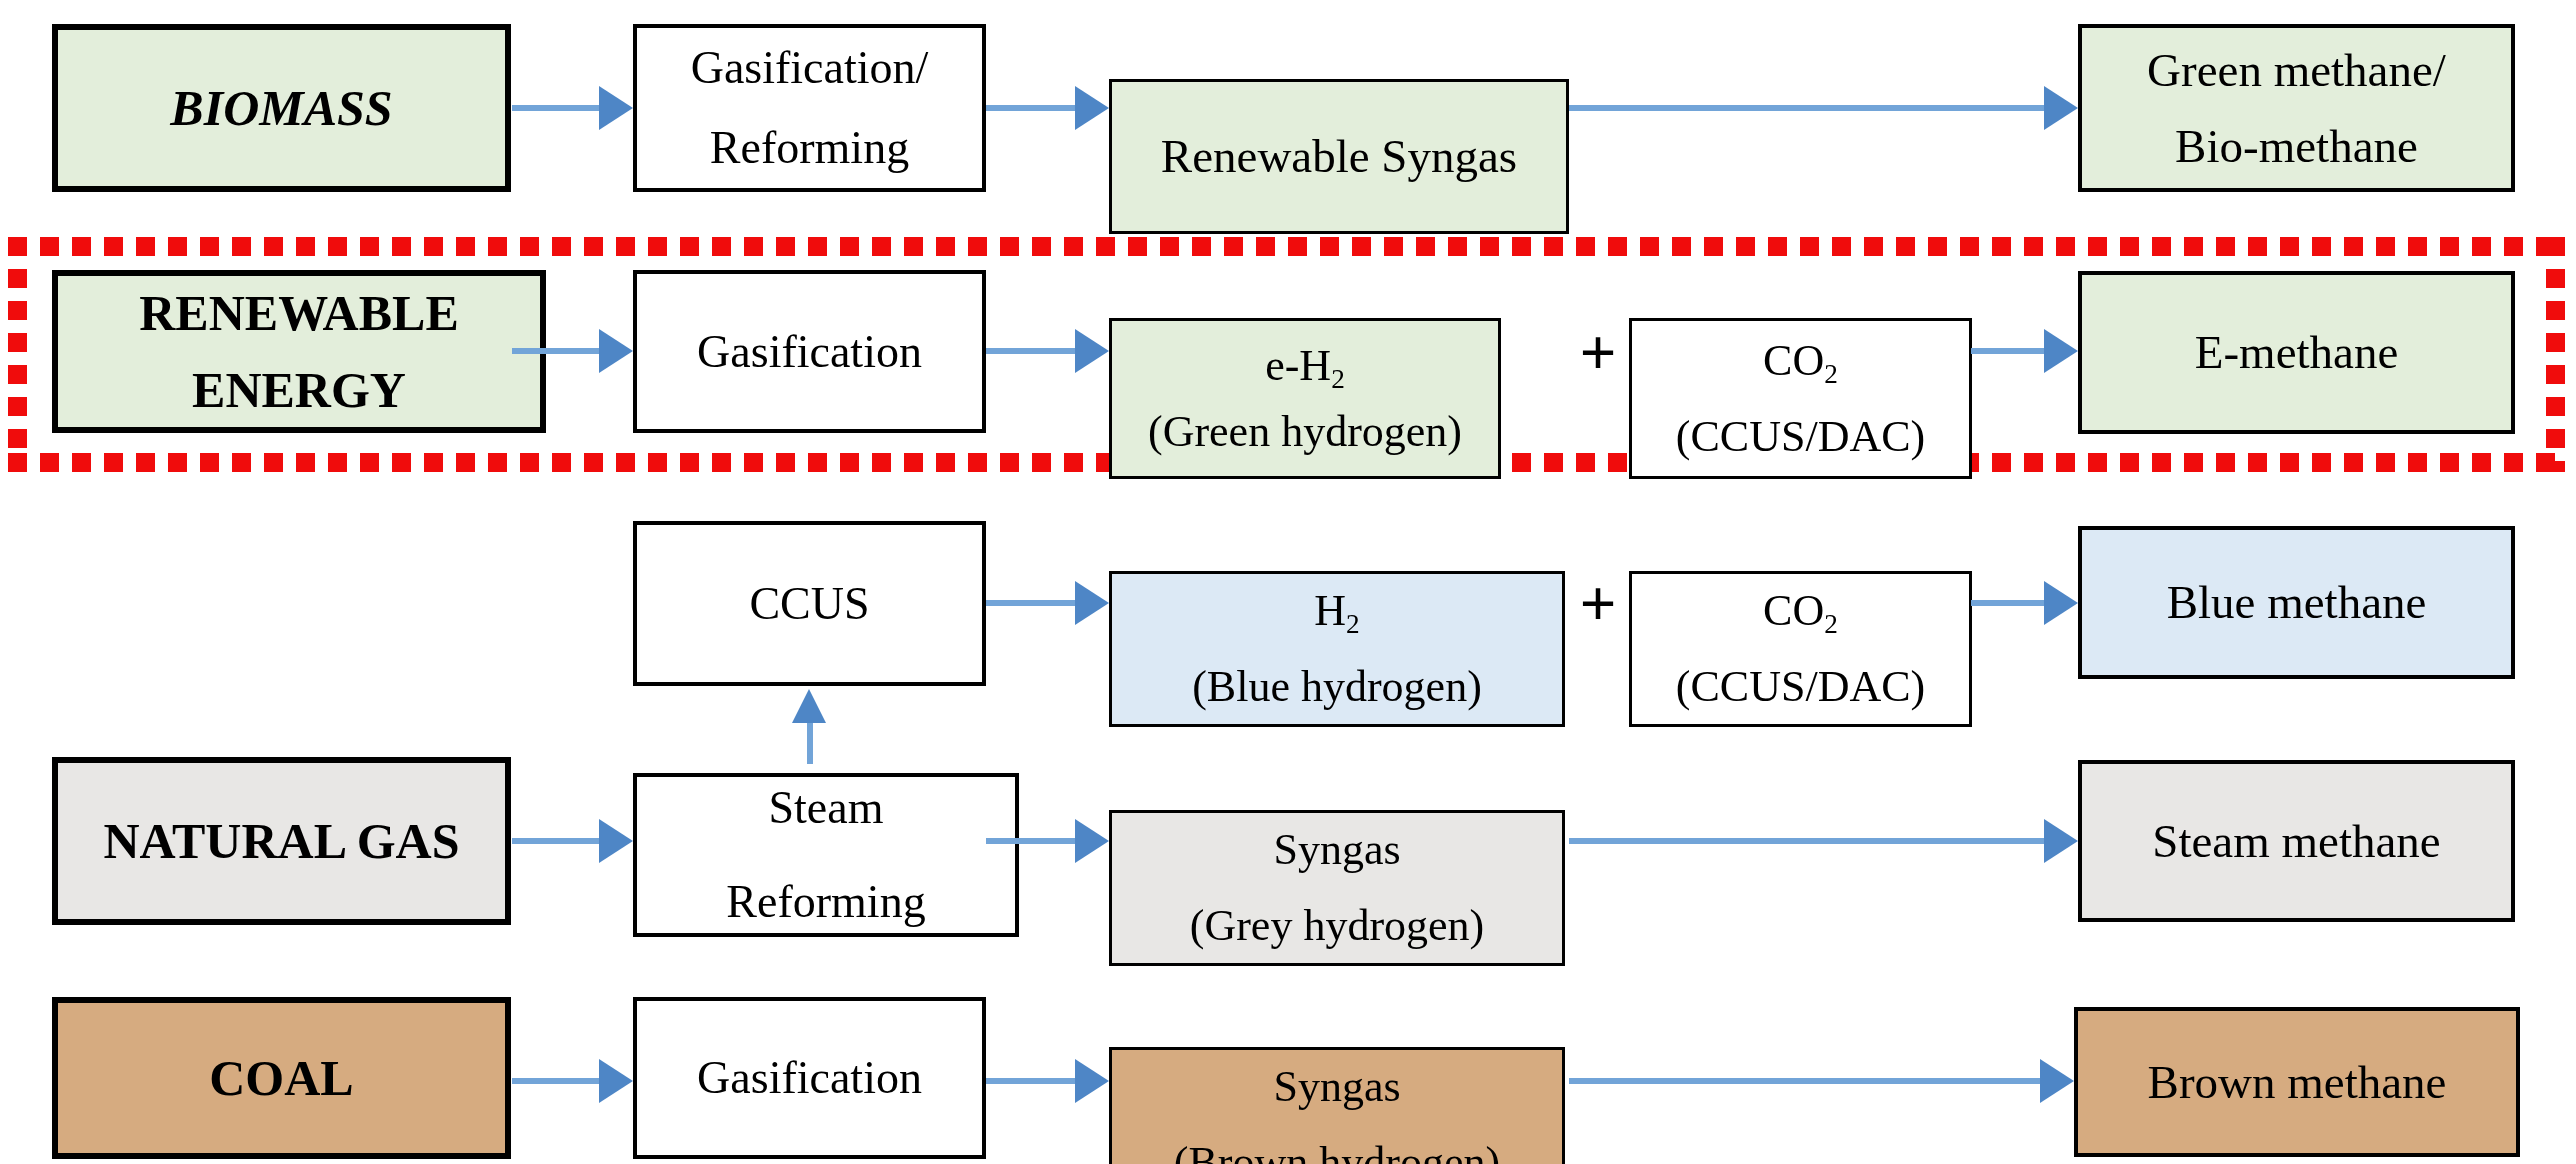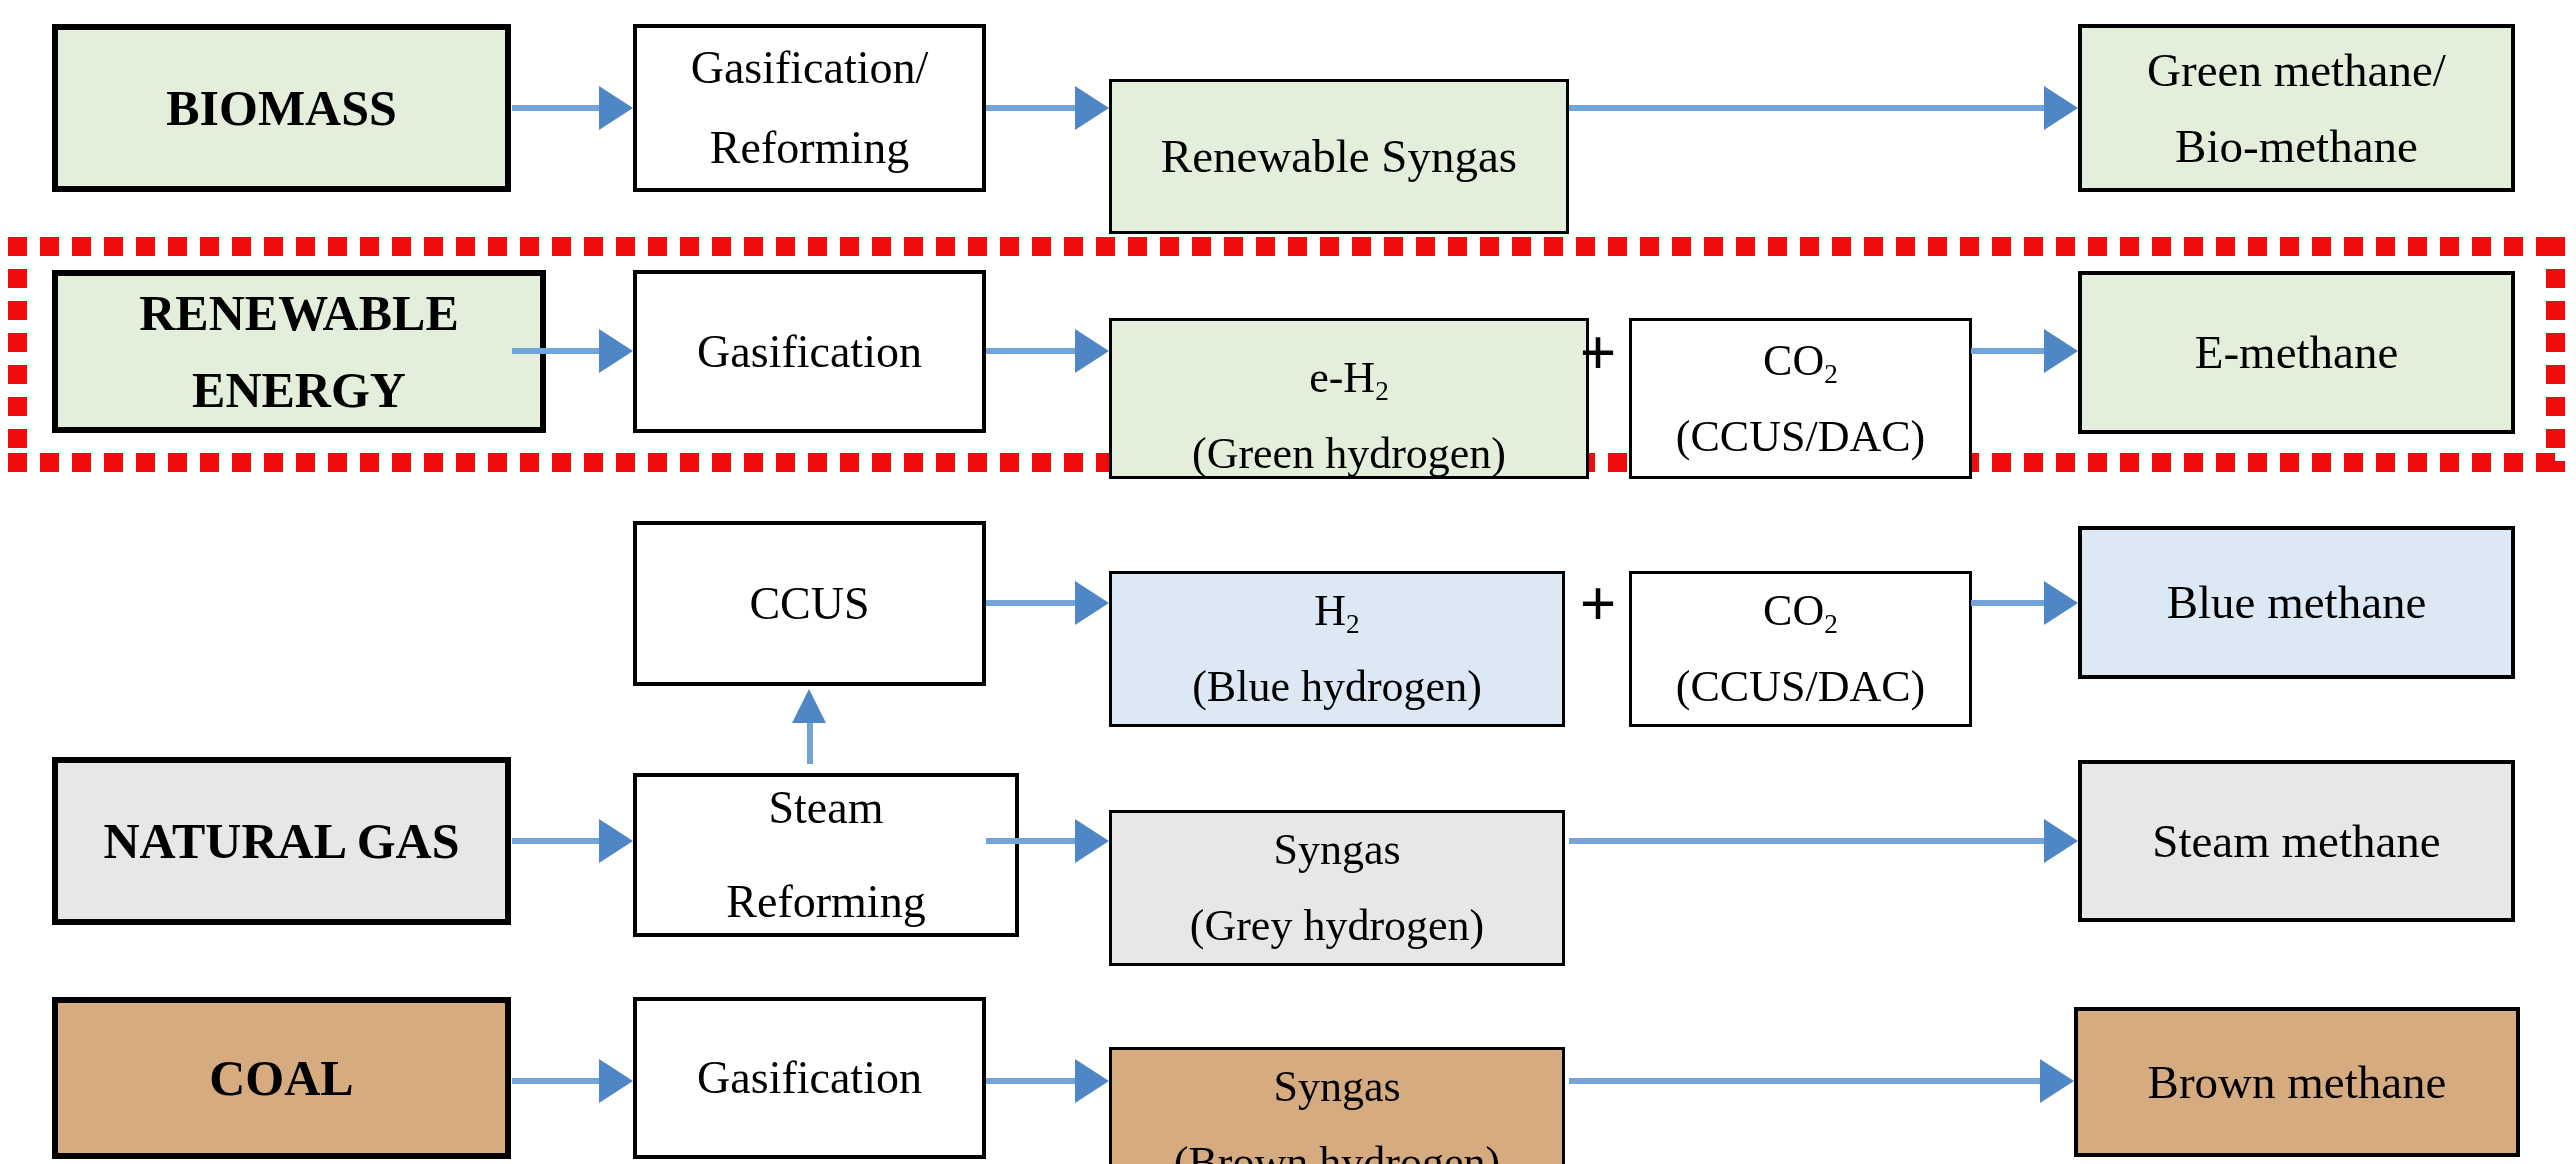--- a/index.html
+++ b/index.html
@@ -67,21 +67,21 @@
 </head>
 <body>
 
 <div class="canvas">
 
   <div class="dash-h" style="left:7.5px;top:237px;width:2557px;"></div>
   <div class="dash-h" style="left:7.5px;top:453px;width:2557px;"></div>
   <div class="dash-v" style="left:7.5px;top:237px;height:235px;"></div>
   <div class="dash-v" style="left:2546px;top:237px;height:235px;"></div>
 
-  <div class="bx b10 f-green fsrc" style="left:52px;top:24px;width:459px;height:168px;">
+  <div class="bx b10 f-green fsrc" style="left:52px;top:24px;width:459px;height:168px;font-style:italic;">
     <div>BIOMASS</div>
   </div>
   <div class="bx b7 f-white fproc" style="left:633px;top:24px;width:353px;height:168px;row-gap:34px;">
     <div>Gasification/</div>
     <div>Reforming</div>
   </div>
   <div class="bx b6 f-green fprod" style="left:1109px;top:32px;width:460px;height:155px;font-size:47px;">
     <div>Renewable Syngas</div>
   </div>
   <div class="bx b7 f-green fmeth" style="left:2078px;top:24px;width:437px;height:168px;row-gap:29px;">
@@ -89,21 +89,21 @@
     <div>Bio-methane</div>
   </div>
 
   <div class="bx b10 f-green fsrc" style="left:52px;top:270px;width:494px;height:163px;row-gap:27.5px;">
     <div>RENEWABLE</div>
     <div>ENERGY</div>
   </div>
   <div class="bx b7 f-white fproc" style="left:633px;top:270px;width:353px;height:163px;">
     <div>Gasification</div>
   </div>
-  <div class="bx b6 f-green fprod" style="left:1109px;top:271px;width:480px;height:161px;row-gap:32px;font-size:44px;justify-content:flex-end;">
+  <div class="bx b6 f-green fprod" style="left:1109px;top:271px;width:392px;height:161px;row-gap:22px;font-size:44px;">
     <div><span>e-H</span><sub>2</sub></div>
     <div>(Green hydrogen)</div>
   </div>
   <div class="plus" style="left:1598px;top:353px;">+</div>
   <div class="bx b6 f-white fprod" style="left:1629px;top:271px;width:343px;height:161px;row-gap:32px;font-size:44px;">
     <div><span>CO</span><sub>2</sub></div>
     <div>(CCUS/DAC)</div>
   </div>
   <div class="bx b7 f-green fmeth" style="left:2078px;top:271px;width:437px;height:163px;">
     <div>E-methane</div>

